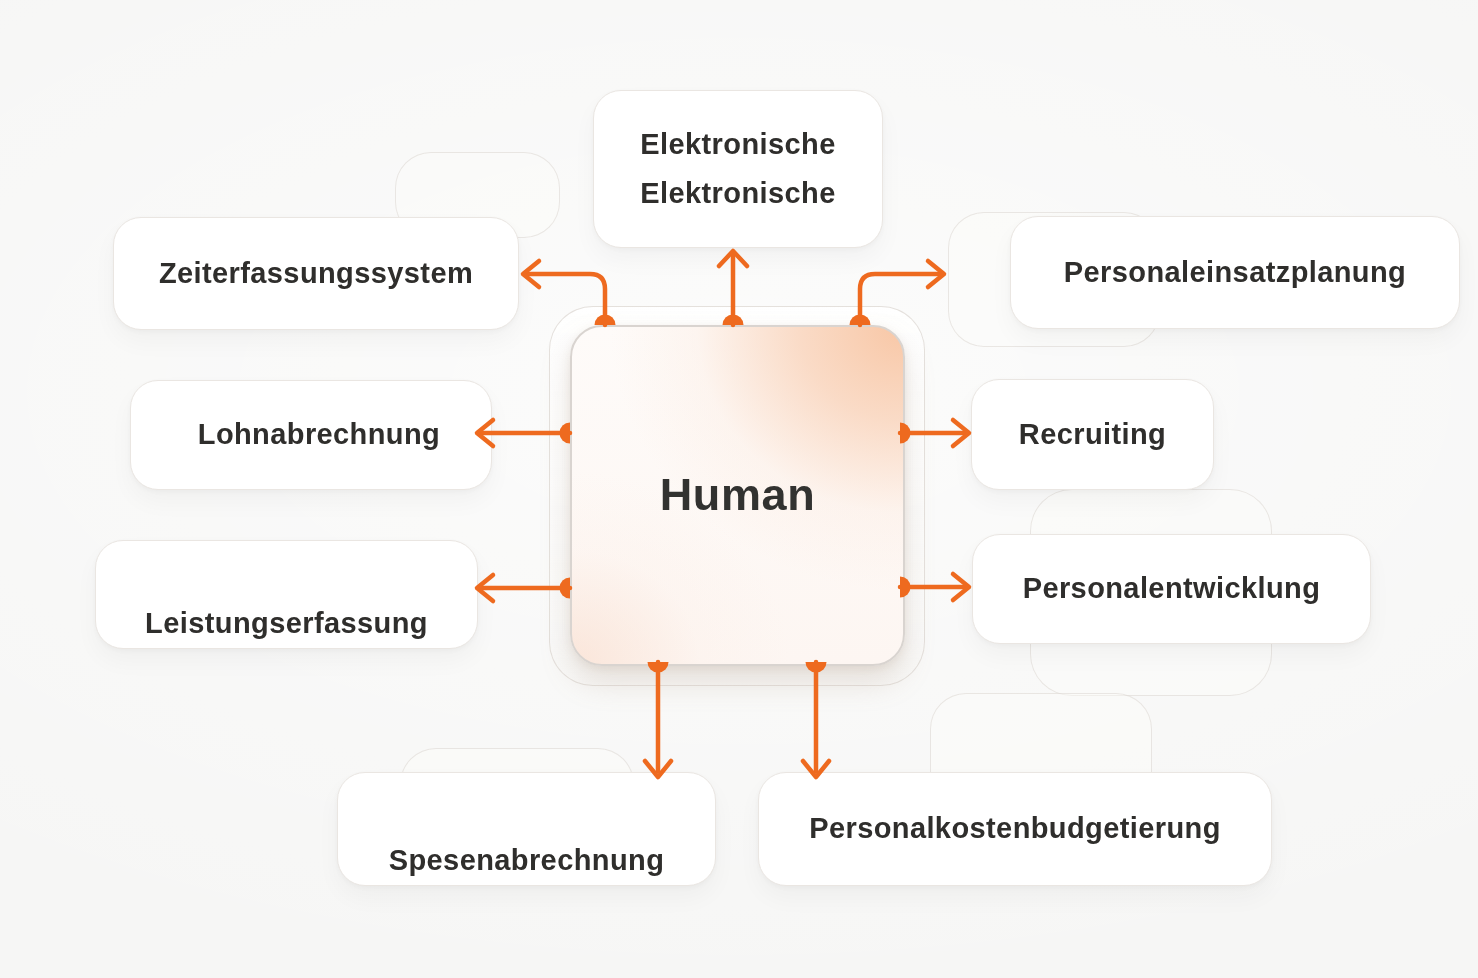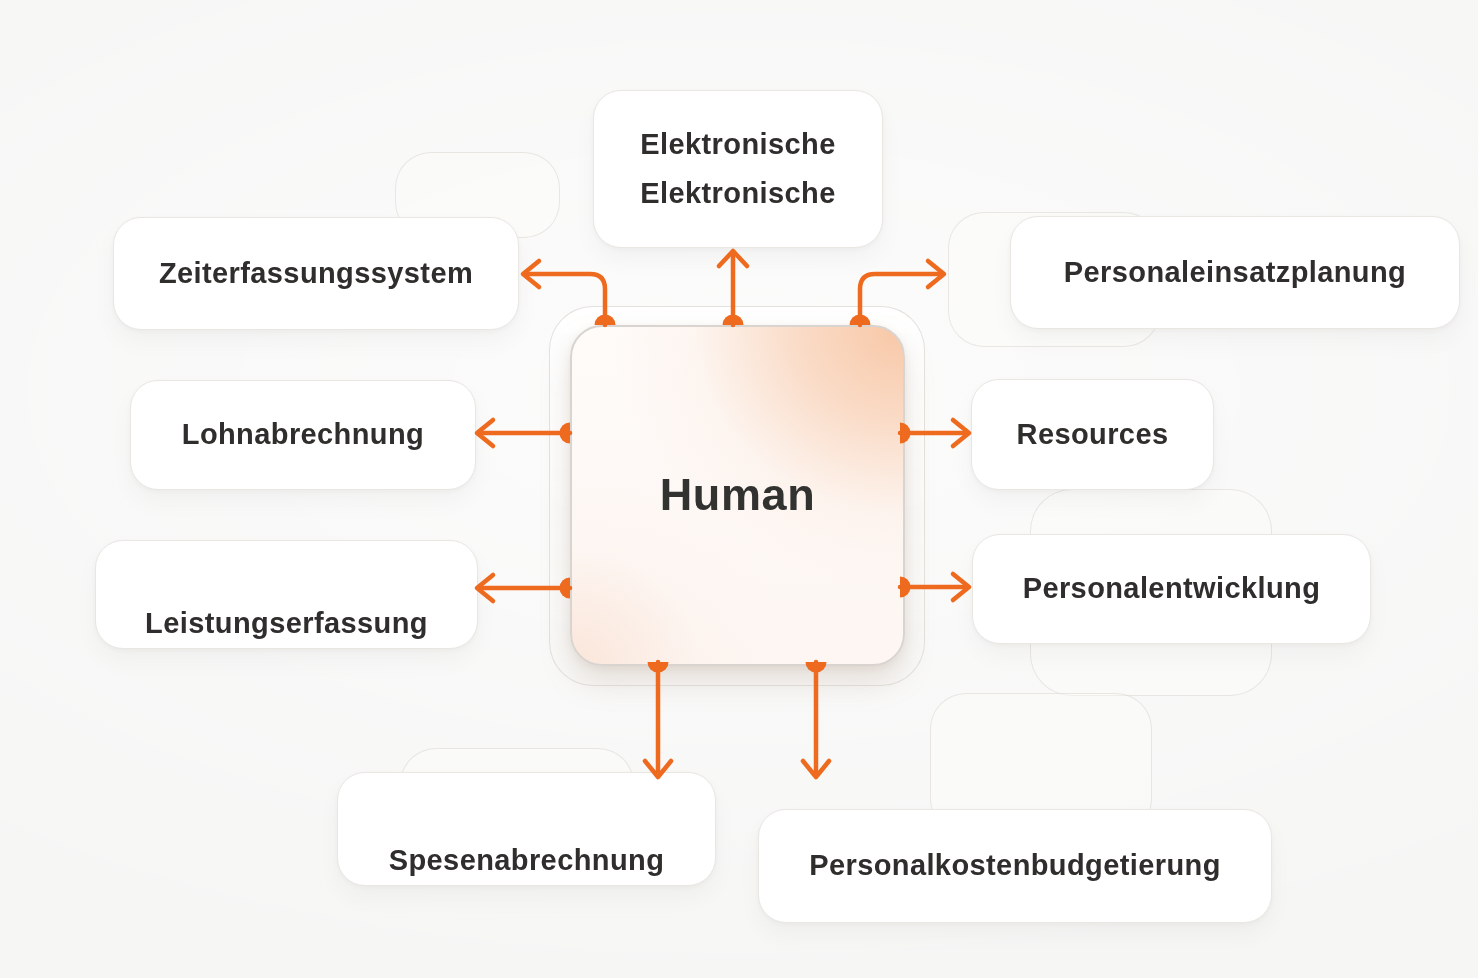--- a/index.html
+++ b/index.html
@@ -32,26 +32,26 @@
     position:absolute;z-index:3;
     background:#FFFFFF;border:1.5px solid #EAE6E2;border-radius:28px;
     box-shadow:0 2px 5px rgba(40,30,20,0.03), 0 12px 24px rgba(40,30,20,0.035);
     display:flex;flex-direction:column;align-items:center;justify-content:center;
     color:#2F2E2C;font-size:29px;font-weight:600;letter-spacing:0.4px;
     text-align:center;line-height:1.7;
   }
   .n-elektro{left:593px;top:90px;width:288px;height:156px;}
   .n-zeiter{left:113px;top:217px;width:404px;height:111px;}
   .n-einsatz{left:978px;top:216px;width:448px;height:111px;margin-left:32px;}
-  .n-lohn{left:130px;top:380px;width:344px;height:108px;}
+  .n-lohn{left:130px;top:380px;width:344px;height:108px;padding-left:16px;}
   .n-recruit{left:971px;top:379px;width:241px;height:109px;}
   .n-leistung{left:95px;top:540px;width:381px;height:107px;justify-content:flex-end;}
   .n-entwick{left:972px;top:534px;width:397px;height:108px;}
   .n-spesen{left:337px;top:772px;width:377px;height:112px;justify-content:flex-end;}
-  .n-kosten{left:758px;top:772px;width:512px;height:112px;margin-top:37px;}
+  .n-kosten{left:758px;top:772px;width:512px;height:112px;}
   
   .center-node{
     position:absolute;left:570px;top:325px;width:331px;height:337px;z-index:4;
     border:2px solid #D9D4D0;border-radius:32px;
     background:
       radial-gradient(130% 115% at 100% 0%, #F8C7A6 0%, rgba(249,211,186,0.80) 24%, rgba(252,236,226,0.40) 48%, rgba(255,255,255,0) 68%),
       radial-gradient(110% 95% at 0% 100%, rgba(248,216,198,0.55) 0%, rgba(252,238,230,0.25) 35%, rgba(255,255,255,0) 60%),
       linear-gradient(180deg,#FEFBF9 0%,#FDF6F2 100%);
     box-shadow:0 16px 30px rgba(160,130,110,0.22), 0 3px 8px rgba(160,130,110,0.12);
     display:flex;flex-direction:column;align-items:center;justify-content:center;
@@ -88,21 +88,21 @@
   <div class="node n-zeiter">
     <span>Zeiterfassungssystem</span>
   </div>
   <div class="node n-einsatz">
     <span>Personaleinsatzplanung</span>
   </div>
   <div class="node n-lohn">
     <span>Lohnabrechnung</span>
   </div>
   <div class="node n-recruit">
-    <span>Resources</span>
+    <span>Recruiting</span>
   </div>
   <div class="node n-leistung">
     <span>Leistungserfassung</span>
   </div>
   <div class="node n-entwick">
     <span>Personalentwicklung</span>
   </div>
   <div class="node n-spesen">
     <span>Spesenabrechnung</span>
   </div>

